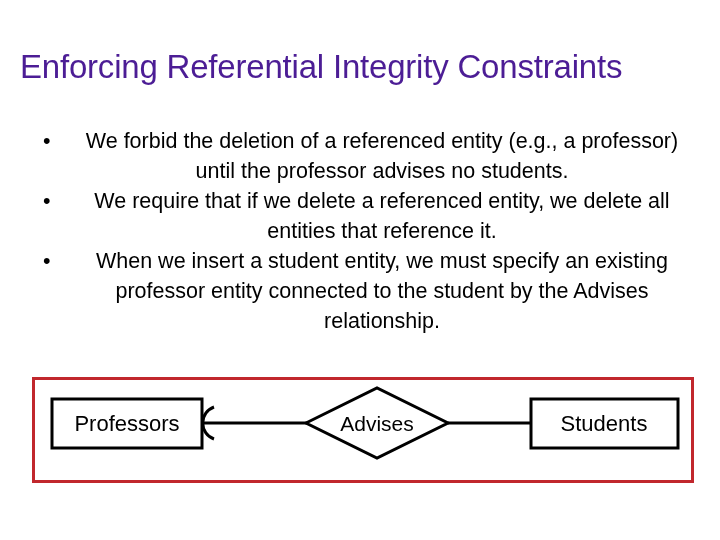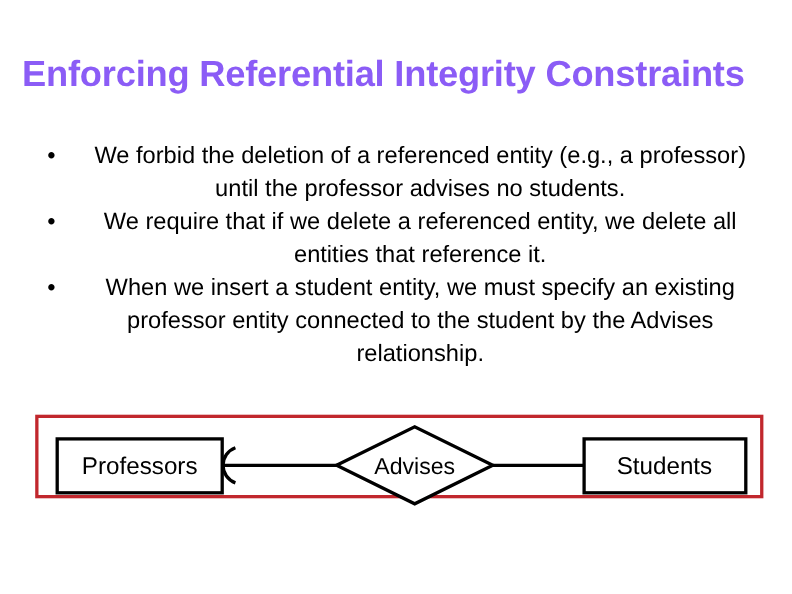--- a/index.html
+++ b/index.html
@@ -26,23 +26,23 @@
   }
 
   
   #slide-title {
     position: absolute;
     left: 20px;
     top: 48px;
     width: 700px;
     font-size: 33px;
     line-height: 38px;
-    font-weight: 700;
+    font-weight: 400;
     letter-spacing: -0.2px;
-    color: #8b5cf6;
+    color: #4c1d95;
     white-space: nowrap;
   }
 
   
   #bullet-list {
     position: absolute;
     left: 36px;
     top: 126px;
     width: 660px;
     margin: 0;
@@ -68,21 +68,21 @@
     display: block;
     text-align: center;
   }
 
   
   #er-diagram {
     position: absolute;
     left: 32px;
     top: 377px;
     width: 662px;
-    height: 76px;
+    height: 106px;
     box-sizing: border-box;
     border: 3px solid #c1272d;
     background: #ffffff;
     padding-left: 16px;
   }
   #er-canvas {
     position: absolute;
     left: 0;
     top: 0;
     width: 662px;

